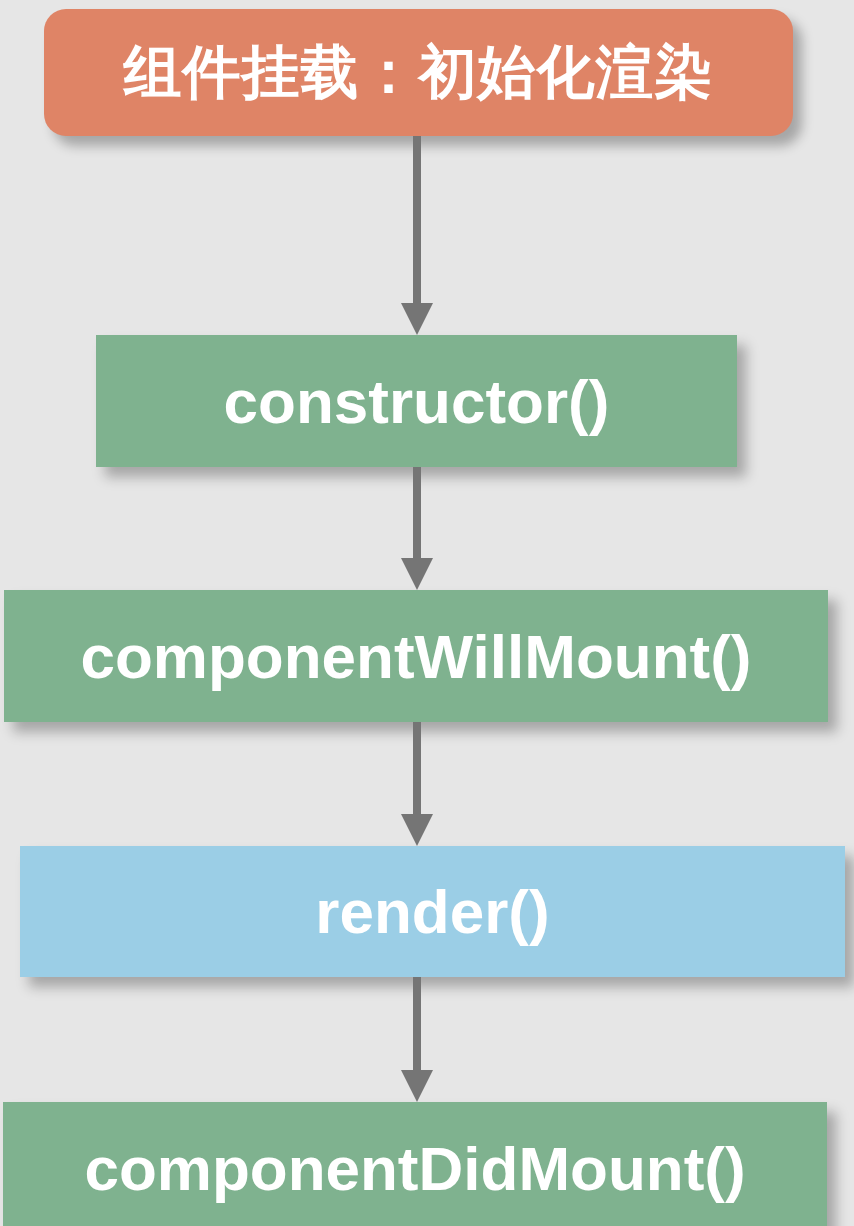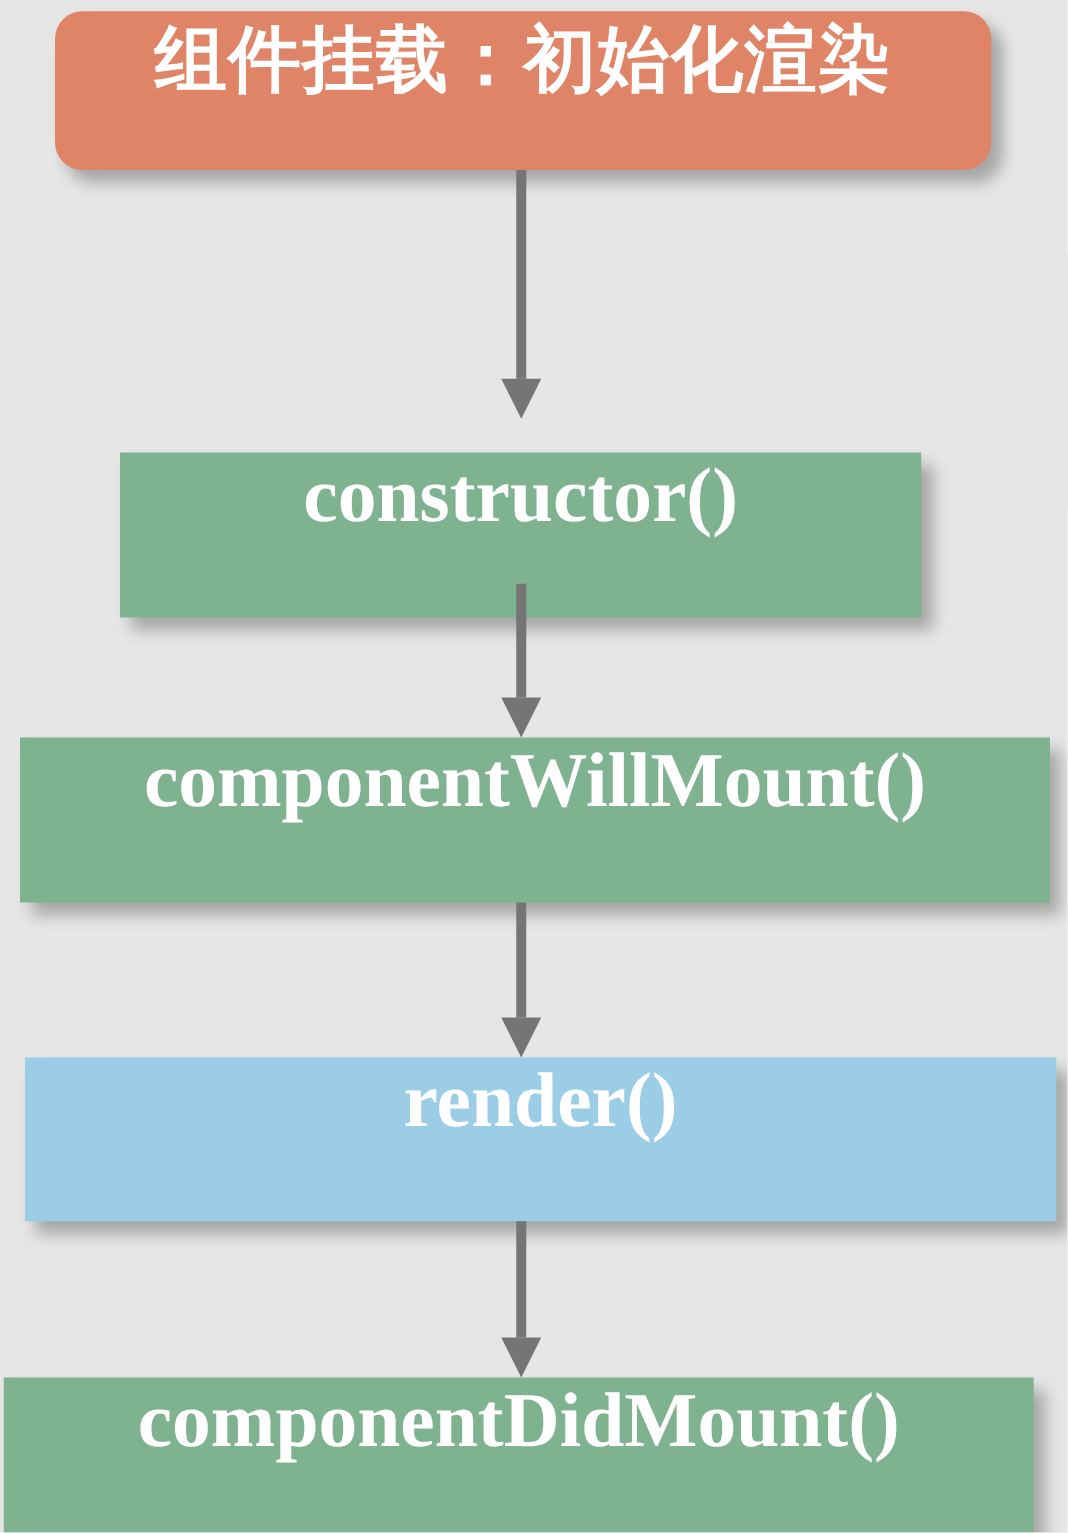--- a/index.html
+++ b/index.html
@@ -10,48 +10,48 @@
     position: relative;
     width: 854px;
     height: 1226px;
     background: var(--bg, #e6e6e6);
     overflow: hidden;
     font-family: "Liberation Sans", "DejaVu Sans", sans-serif;
   }
   .node {
     position: absolute;
     display: flex;
+    align-items: center;
     justify-content: center;
     color: var(--text, #ffffff);
     font-weight: bold;
     box-shadow: 9px 10px 12px rgba(0, 0, 0, 0.28);
     text-align: center;
     white-space: nowrap;
-    font-family: Liberation Serif, serif;
   }
   .title-node {
     left: 44px;
     top: 9px;
     width: 749px;
     height: 127px;
     border-radius: 22px;
     background: var(--title-bg, #df8466);
     font-size: 58px;
     letter-spacing: 1px;
   }
   .method-node {
     background: var(--method-bg, #7fb28f);
     font-size: 62px;
   }
   .render-node {
     background: var(--render-bg, #9bcee6);
     font-size: 62px;
   }
-  .node-constructor { left: 96px; top: 335px; width: 641px; height: 132px; margin-top: 27px; }
-  .node-will-mount  { left: 16px;  top: 590px; width: 824px; height: 132px; }
+  .node-constructor { left: 96px; top: 335px; width: 641px; height: 132px; }
+  .node-will-mount  { left: 4px;  top: 590px; width: 824px; height: 132px; }
   .node-render      { left: 3px;  top: 846px; width: 825px; height: 131px; margin-left: 17px; }
   .node-did-mount   { left: 3px;  top: 1102px; width: 824px; height: 132px; }
 
   .arrow {
     position: absolute;
     width: 32px;
     left: 401px;
     display: flex;
     flex-direction: column;
     align-items: center;

